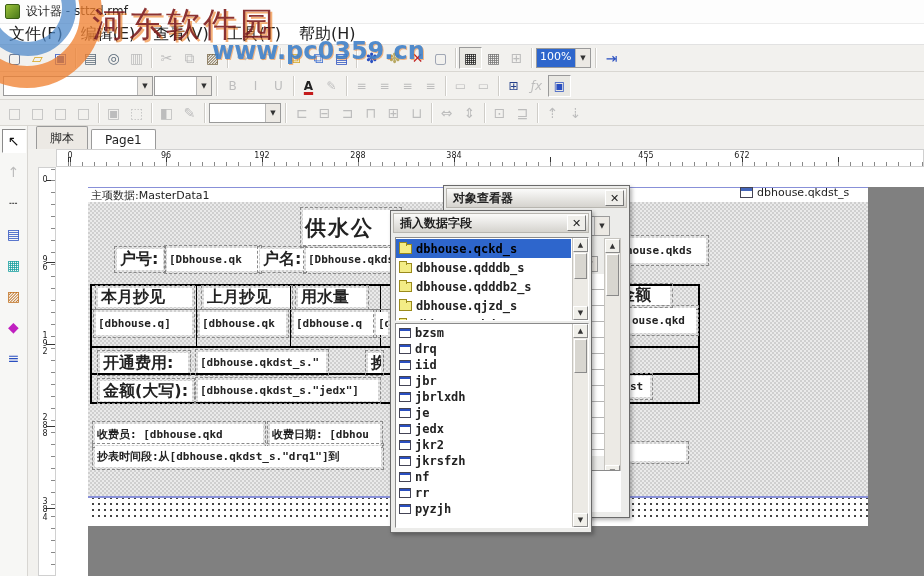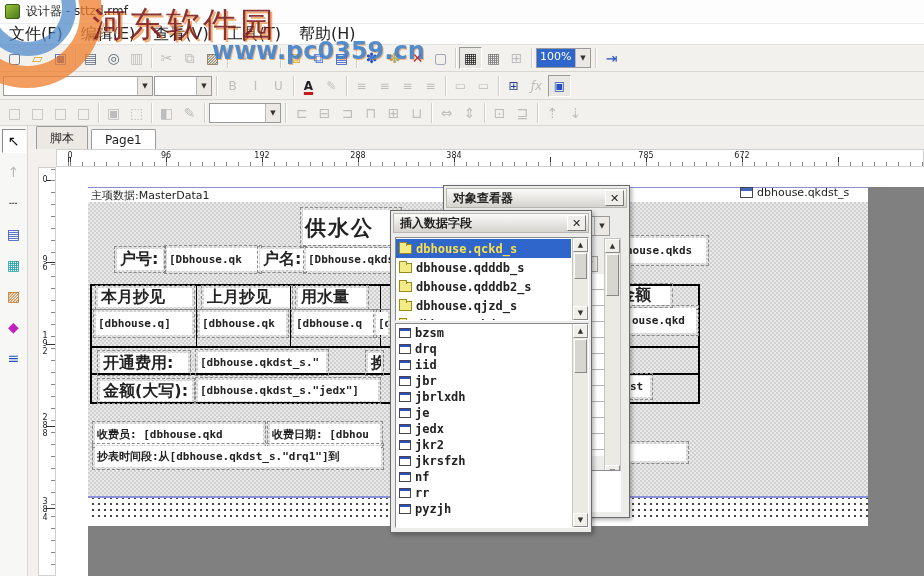--- a/index.html
+++ b/index.html
@@ -77,21 +77,21 @@
   .dlg-title{height:20px;background:linear-gradient(#fbfbfa,#d5d3ce);display:flex;align-items:center;padding:0 2px 0 6px;font-weight:bold;font-size:12px;border:1px solid #b8b6b0;white-space:nowrap;overflow:hidden}
   .xbtn{margin-left:auto;width:19px;height:16px;background:#efeeea;border:1px solid;border-color:#fff #777 #777 #fff;display:flex;align-items:center;justify-content:center;font-weight:bold;font-size:11px;flex:none}
   .objv{left:443px;top:185px;width:187px;height:333px;z-index:10}
   .insf{left:390px;top:210px;width:202px;height:323px;z-index:20}
   .listbox{position:absolute;background:#fff;border:1px solid;border-color:#8a8a8a #fff #fff #8a8a8a;overflow:hidden}
   .tables{left:4px;top:26px;width:194px;height:84px}
   .fields{left:4px;top:112px;width:194px;height:205px}
   .lcol{position:absolute;left:0;top:1px;right:17px;bottom:0;overflow:hidden}
   .lrow{display:flex;align-items:center;gap:4px;padding:0 3px;font-family:"DejaVu Sans Mono","DejaVu Sans",monospace;font-weight:bold;font-size:12px;white-space:nowrap}
   .tables .lrow{height:19px}.fields .lrow{height:16px}
-  .lrow[data-state="selected"]{background:#2e66cc;color:#fde047}
+  .lrow[data-state="selected"]{background:#2e66cc;color:#000000}
   .folder{width:13px;height:10px;background:#f3ec86;border:1px solid #9a8a1c;flex:none;position:relative}
   .folder::before{content:"";position:absolute;left:-1px;top:-3px;width:6px;height:3px;background:#f3ec86;border:1px solid #9a8a1c;border-bottom:none}
   .ficon{width:12px;height:10px;background:#fff;border:1px solid #445;box-shadow:inset 0 2px 0 #2a4fc0;flex:none}
   .vscroll{position:absolute;right:0;top:0;bottom:0;width:16px;background:#eceae5;border-left:1px solid #c6c4bf}
   .sarrow{position:absolute;left:0;width:15px;height:14px;background:#f0efea;border:1px solid;border-color:#fff #8a8a8a #8a8a8a #fff;font-size:7px;display:flex;align-items:center;justify-content:center;color:#333}
   .sup{top:0}.sdown{bottom:0}
   .sthumb{position:absolute;left:1px;width:13px;background:#d8d6d0;border:1px solid;border-color:#fff #8a8a8a #8a8a8a #fff}
   .objcombo{position:absolute;left:78px;top:30px;width:88px;height:20px}
   .objcombo .cval{text-align:right;font-family:"DejaVu Sans Mono",monospace;font-weight:bold}
   .minidrop{position:absolute;left:138px;top:70px;width:16px;height:16px}
@@ -264,21 +264,21 @@
     <div class="design" data-name="design-area">
 
       <div class="hruler" data-name="horizontal-ruler">
 
       <span class="hlab" data-name="ruler-label" style="position: absolute; left: 13px;">0</span>
           <span class="hlab" data-name="ruler-label" style="position: absolute; left: 109px;">96</span>
           <span class="hlab" data-name="ruler-label" style="position: absolute; left: 205px;">192</span>
           <span class="hlab" data-name="ruler-label" style="position: absolute; left: 301px;">288</span>
           <span class="hlab" data-name="ruler-label" style="position: absolute; left: 397px;">384</span>
           <span class="hlab" data-name="ruler-label" style="position: absolute; left: 493px; margin-top: 20px;">480</span>
-          <span class="hlab" data-name="ruler-label" style="position: absolute; left: 589px;">785</span>
+          <span class="hlab" data-name="ruler-label" style="position: absolute; left: 589px;">455</span>
           <span class="hlab" data-name="ruler-label" style="position: absolute; left: 685px;">672</span>
           <span class="hlab" data-name="ruler-label" style="position: absolute; left: 781px; margin-top: 36px;">768</span>
         </div>
 
       <div class="vruler" data-name="vertical-ruler">
 
       <span class="vlab" data-name="ruler-label" style="position: absolute; top: 12px;">0</span>
           <span class="vlab" data-name="ruler-label" style="position: absolute; top: 96px;">96</span>
           <span class="vlab" data-name="ruler-label" style="position: absolute; top: 176px;">192</span>
           <span class="vlab" data-name="ruler-label" style="position: absolute; top: 258px;">288</span>

